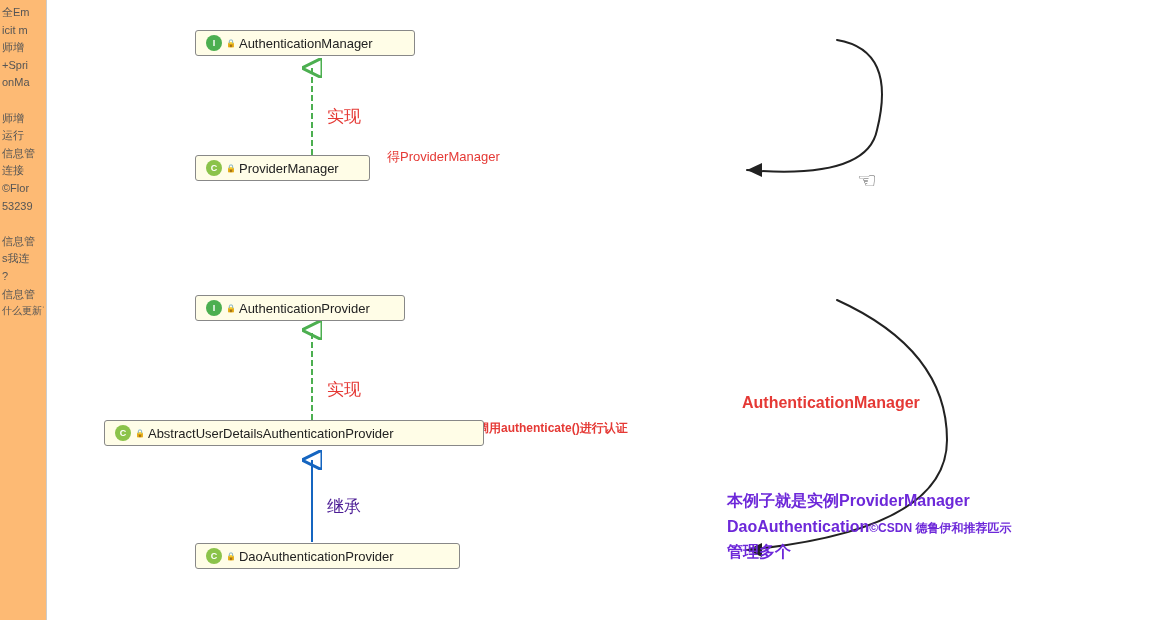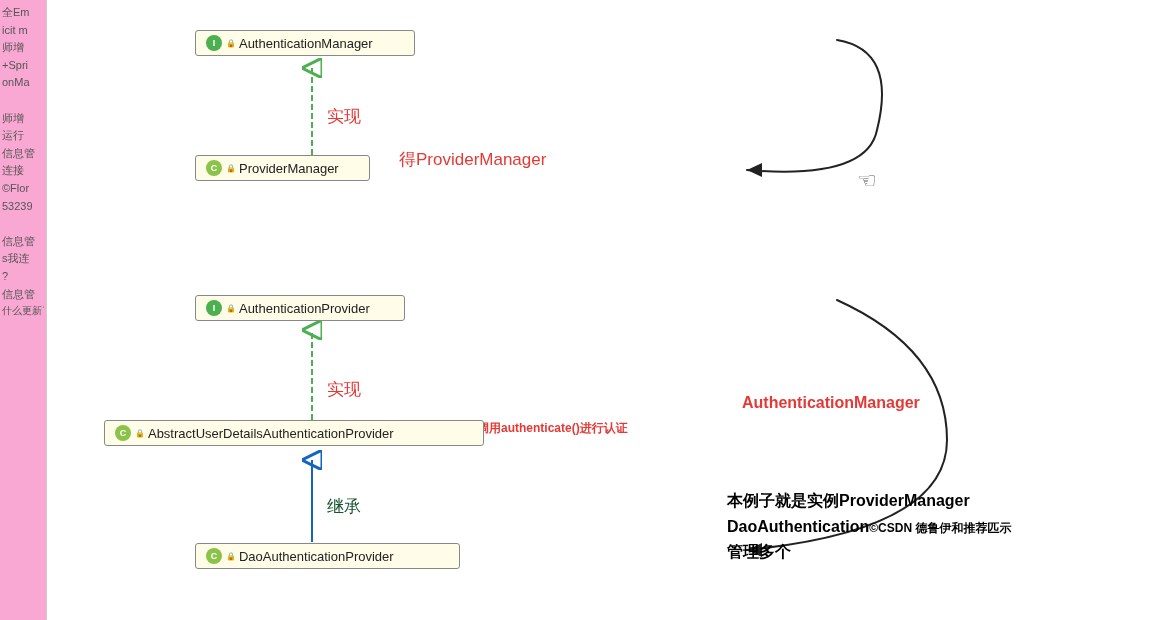--- a/index.html
+++ b/index.html
@@ -12,21 +12,21 @@
       position: relative;
     }
 
     
     .left-sidebar {
       position: absolute;
       left: 0;
       top: 0;
       width: 47px;
       height: 620px;
-      background: #f9a8d4;
+      background: #fdba74;
       border-right: 1px solid #ccc;
       display: flex;
       flex-direction: column;
       align-items: flex-start;
       padding: 4px 2px;
       overflow: hidden;
     }
 
     .sidebar-text {
       font-size: 11px;
@@ -188,21 +188,21 @@
     <span class="icon-lock">🔒</span>
     <span>AuthenticationManager</span>
   </div>
 
   <div class="uml-box" style="left:148px; top:155px; min-width:175px;">
     <span class="icon-circle icon-c">C</span>
     <span class="icon-lock">🔒</span>
     <span>ProviderManager</span>
   </div>
 
-  <div class="label-red" style="left:340px; top:148px; font-size:17px;margin-left:12px;">
+  <div class="label-red" style="left:340px; top:148px; font-size:13px;">
     <span>得ProviderManager</span>
   </div>
 
   <div class="label-red" style="left:280px; top:105px; font-size:17px; color:#e53935;">
     <span>实现</span>
   </div>
 
   <div class="uml-box" style="left:148px; top:295px; min-width:210px;">
     <span class="icon-circle icon-i">I</span>
     <span class="icon-lock">🔒</span>
@@ -216,35 +216,35 @@
   <div class="label-red-small" style="left:430px; top:420px; font-size:12px; color:#e53935;">
     <span>调用authenticate()进行认证</span>
   </div>
 
   <div class="uml-box" style="left:57px; top:420px; min-width:380px;">
     <span class="icon-circle icon-c">C</span>
     <span class="icon-lock">🔒</span>
     <span>AbstractUserDetailsAuthenticationProvider</span>
   </div>
 
-  <div class="label-red" style="left:280px; top:495px; font-size:17px; color:#14532d;">
+  <div class="label-red" style="left:280px; top:495px; font-size:17px; color:#4c1d95;">
     <span>继承</span>
   </div>
 
   <div class="uml-box" style="left:148px; top:543px; min-width:265px;">
     <span class="icon-circle icon-c">C</span>
     <span class="icon-lock">🔒</span>
     <span>DaoAuthenticationProvider</span>
   </div>
 
   <div class="label-red-large" style="left:695px; top:390px; font-size:16px; color:#e53935; line-height:1.6;">
     <div>AuthenticationManager</div>
   </div>
 
-  <div class="label-red-large" style="left:680px; top:488px; font-size:16px; color:#000000; line-height:1.6;">
+  <div class="label-red-large" style="left:680px; top:488px; font-size:16px; color:#6d28d9; line-height:1.6;">
     <div>本例子就是实例ProviderManager</div>
     <div>DaoAuthentication<span style="font-size:12px;">©CSDN 德鲁伊和推荐匹示</span></div>
     <div>管理多个</div>
   </div>
 
   <div class="cursor-hand" style="left:810px; top:168px; font-size:22px;">
     ☜
   </div>
 
 </div>

